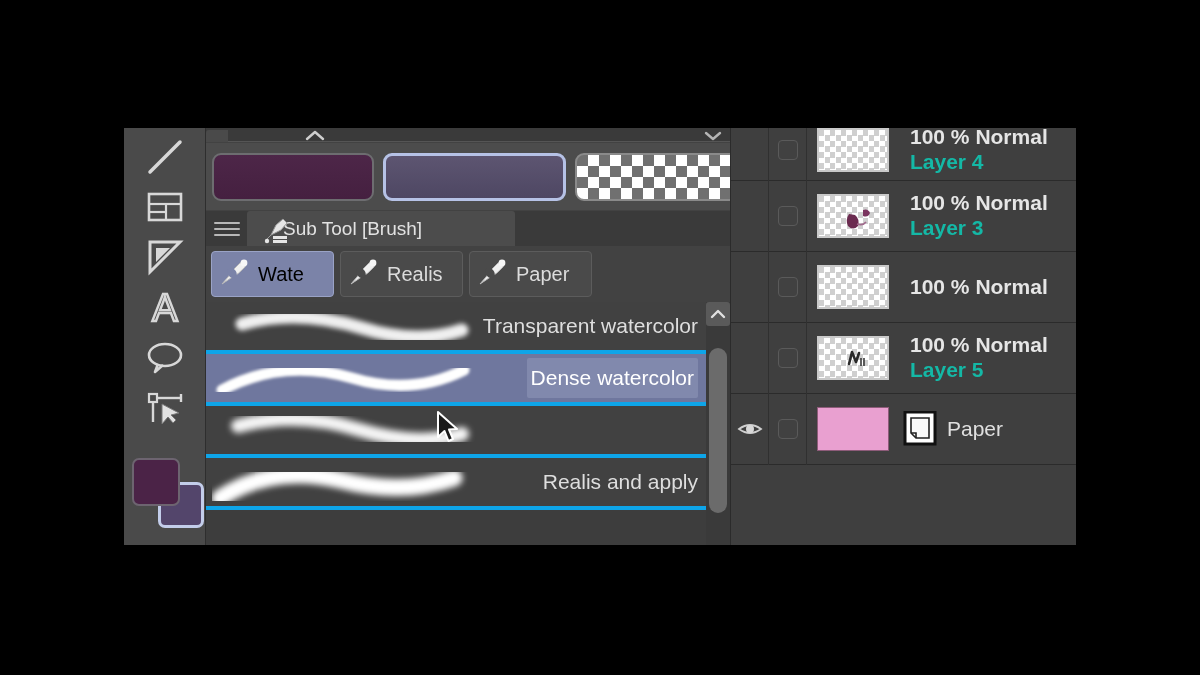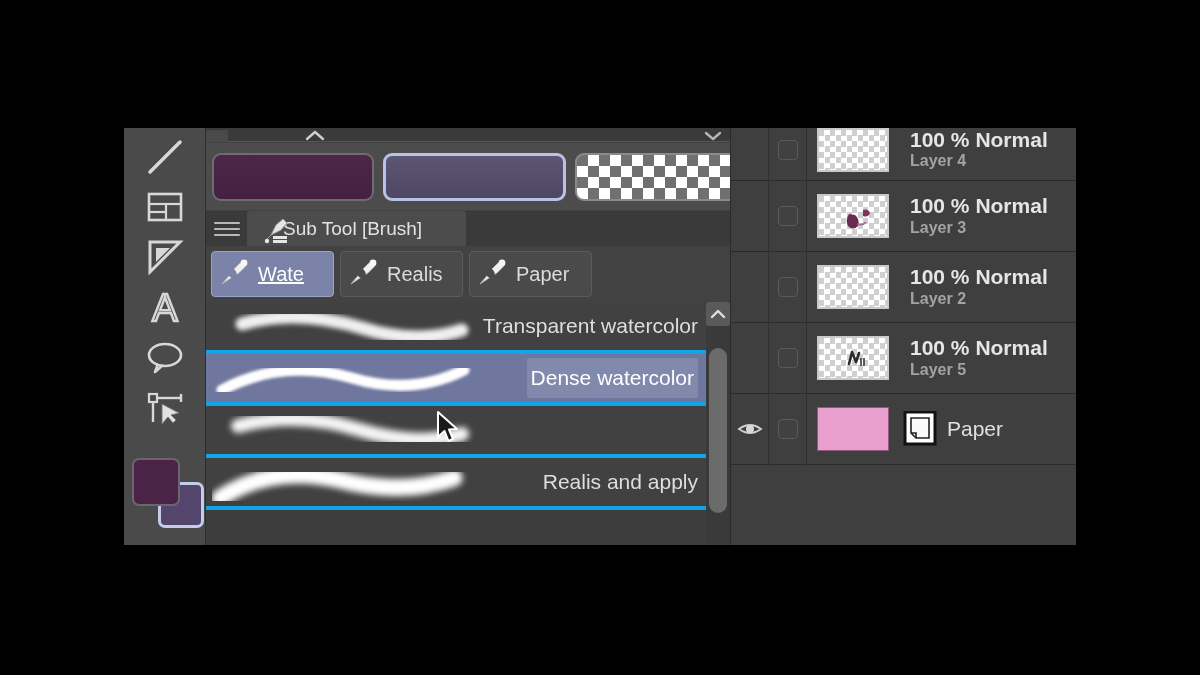--- a/index.html
+++ b/index.html
@@ -122,21 +122,21 @@
     background: #3a3a3a;
   }
   #hamburger {
     position: absolute; left: 8px; top: 7px;
     width: 26px; height: 22px;
     display:flex; flex-direction:column; justify-content:center; gap:4px;
   }
   #hamburger i { display:block; height:2px; background:#b8b8b8; border-radius:1px; }
   #subtool-tab {
     position: absolute; left: 41px; top: 0px;
-    height: 35px; width: 219px;
+    height: 35px; width: 268px;
     background: #4c4c4c;
     display: flex; align-items: center; gap: 6px;
     padding-left: 36px;
     border-top-left-radius: 3px; border-top-right-radius: 3px;
   }
   #subtool-tab .label {
     color: #e2e2e2; font-size: 19px; white-space: nowrap;
   }
   #subtool-brushicon {
     position:absolute; left: 56px; top: 5px;
@@ -161,21 +161,21 @@
     padding-left: 6px;
     overflow: hidden;
   }
   .cat-tab.selected {
     background: #7b83a8;
     border-color: #9aa3c6;
   }
   .cat-tab .cat-label {
     color: #dcdcdc; font-size: 20px; white-space: nowrap;
   }
-  .cat-tab.selected .cat-label { color: #ffffff; text-decoration: underline; }
+  .cat-tab.selected .cat-label { color: #000000; }
 
   
   #brush-list {
     position: absolute; left: 0; top: 174px;
     width: 500px; height: 243px;
     background: #3d3d3d;
   }
   .brush-row {
     position: relative;
     height: 52px;
@@ -260,21 +260,21 @@
     background: #e9a0d0;
     border: 1px solid #8d5b79;
   }
   .ltext {
     margin-left: 21px;
     display: flex; flex-direction: column;
     line-height: 1.18;
     font-weight: bold;
   }
   .lmode { color: #e6e6e6; font-size: 21px; white-space: nowrap; }
-  .lname { color: #a3a3a3; font-size: 16px; white-space: nowrap; }
+  .lname { color: #14b8a6; font-size: 21px; white-space: nowrap; }
   .eye { width: 26px; height: 16px; }
   #paper-icon {
     width: 34px; height: 36px; margin-left: 14px; flex: 0 0 34px;
   }
   #paper-label { margin-left: 10px; color:#e0e0e0; font-size:21px; }
   #layer-empty {
     height: 70px; background: #3f3f3f;
   }
 
   
@@ -524,21 +524,20 @@
       </div>
 
       <div class="layer-row">
         <div class="lcol"></div>
         <div class="lcol">
           <div class="lcheck"></div>
         </div>
         <div class="thumb"></div>
         <div class="ltext">
           <span class="lmode">100 % Normal</span>
-          <span class="lname">Layer 2</span>
         </div>
       </div>
 
       <div class="layer-row">
         <div class="lcol"></div>
         <div class="lcol">
           <div class="lcheck"></div>
         </div>
         <div class="thumb">
           <svg width="72" height="44" viewBox="0 0 72 44" style="position:absolute;left:0;top:0;">

